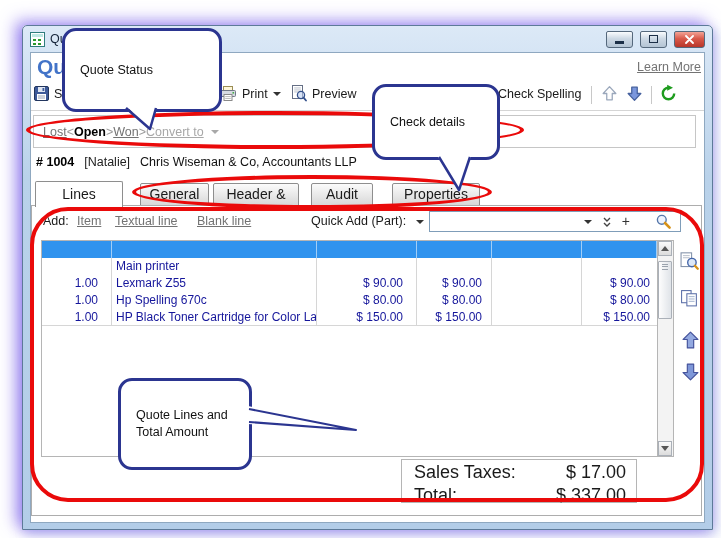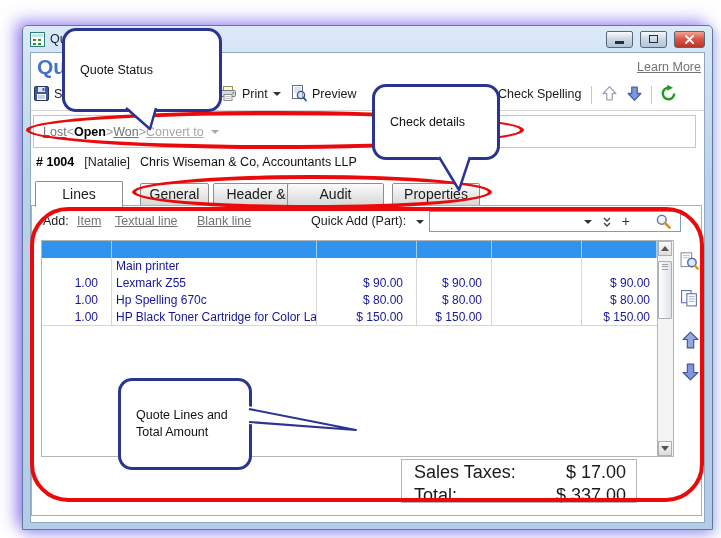--- a/index.html
+++ b/index.html
@@ -190,21 +190,21 @@
 
       <div class="abs" style="left:5px;top:102px;font-size:12.5px;display:flex;gap:10px">
         <b style="color:#000"># 1004</b>
         <span style="color:#222">[Natalie]</span>
         <span style="color:#111">Chris Wiseman &amp; Co, Accountants LLP</span>
       </div>
 
       <div class="tab active" style="left:4px;top:128px;width:88px">Lines</div>
       <div class="tab" style="left:109px;top:130px;width:69px">General</div>
       <div class="tab" style="left:182px;top:130px;width:86px">Header &amp; Footer</div>
-      <div class="tab" style="left:256px;top:130px;width:97px">Audit</div>
+      <div class="tab" style="left:280px;top:130px;width:62px">Audit</div>
       <div class="tab" style="left:361px;top:130px;width:88px">Properties</div>
 
       <div class="abs" style="left:0;top:152px;width:671px;height:311px;border:1px solid #adadad;background:#fff"></div>
 
       <span class="abs" style="left:12px;top:161px;font-size:12.5px">Add:</span>
       <a class="abs link" style="left:46px;top:161px;font-size:12.5px">Item</a>
       <a class="abs link" style="left:84px;top:161px;font-size:12.5px">Textual line</a>
       <a class="abs link" style="left:166px;top:161px;font-size:12.5px">Blank line</a>
       <span class="abs" style="left:280px;top:161px;font-size:12.5px">Quick Add (Part):</span>
       <span class="abs caret" style="left:385px;top:167px"></span>

